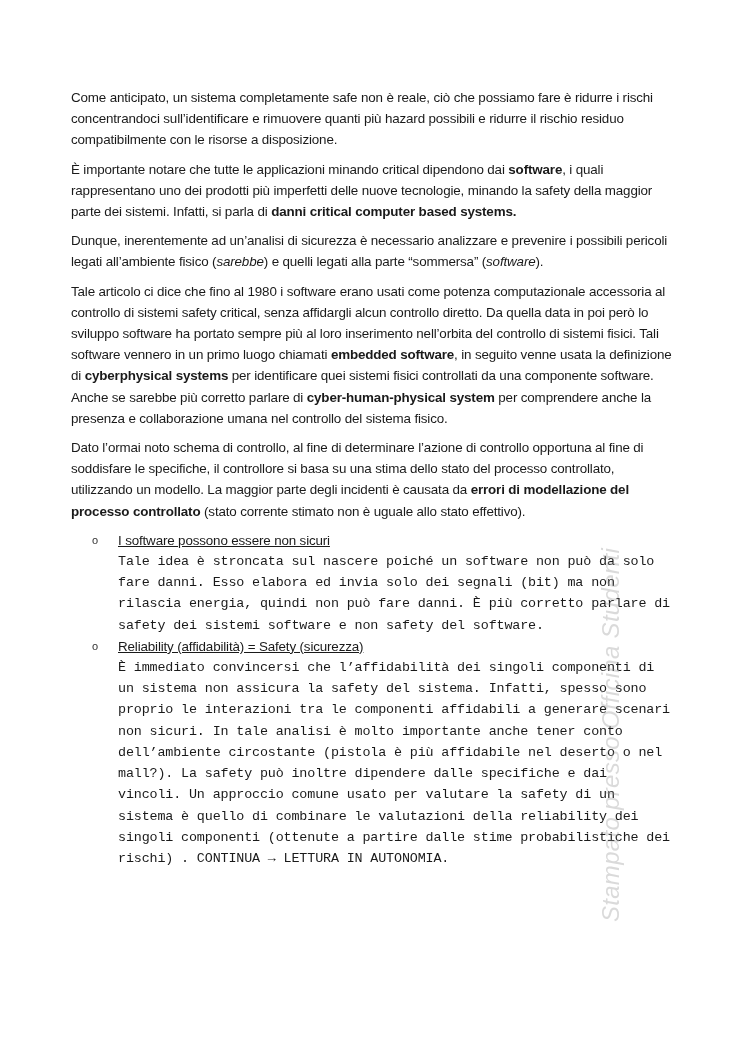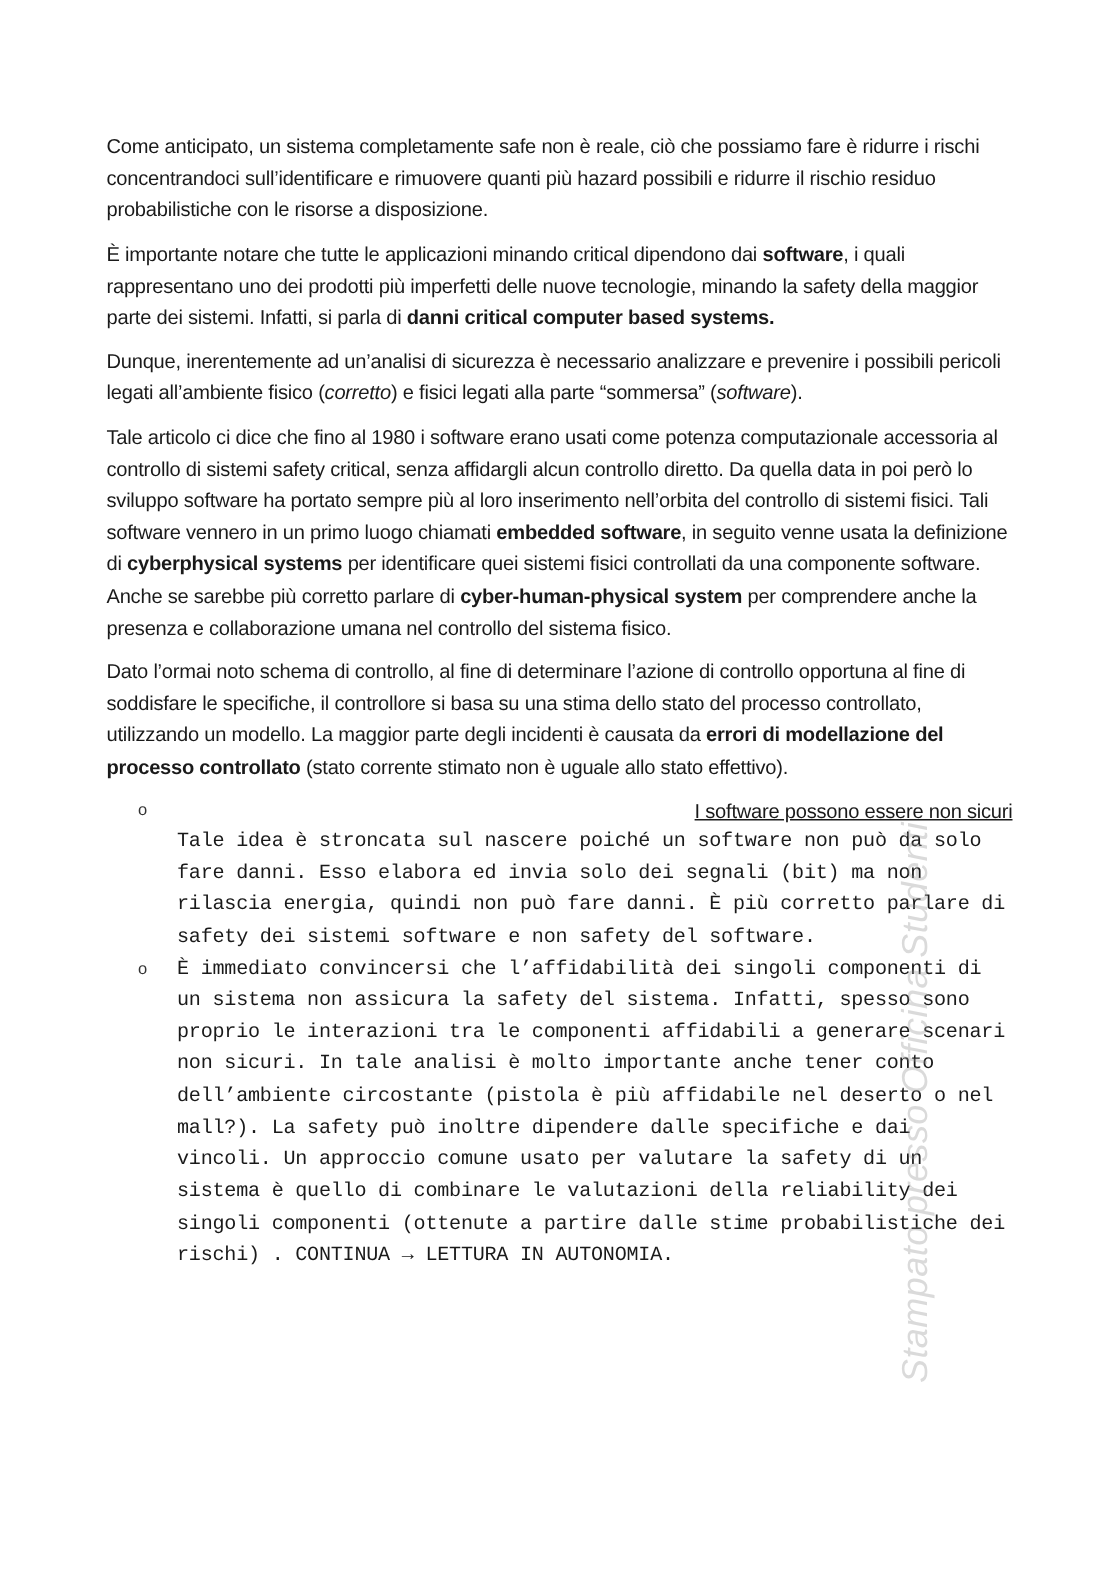--- a/index.html
+++ b/index.html
@@ -22,21 +22,21 @@
     padding-left: 48px;
     font-size: 13.4px;
     line-height: 21.2px;
     letter-spacing: -0.15px;
     margin-left: -1px;
   }
   .bullet {
     position: absolute; left: 22px; top: 0;
     font-size: 11px; color: #333;
   }
-  .item-title { text-decoration: underline; display: block; text-align: right; }
+  .item-title { text-decoration: underline; display: block; }
   .item-body { display: block; font-family: Liberation Mono, monospace; }
   .watermark {
     position: absolute; left: 596px; top: 530px;
     width: 30px; height: 410px;
     display: flex; align-items: center; justify-content: center;
     pointer-events: none;
   }
   .watermark span {
     display: inline-block;
     transform: rotate(-90deg);
@@ -45,40 +45,41 @@
     font-size: 24px;
     color: rgba(150,150,150,0.35);
     letter-spacing: 0.3px;
   }
 </style>
 </head>
 <body>
 
 <div class="page">
 
-  <p>Come anticipato, un sistema completamente safe non è reale, ciò che possiamo fare è ridurre i rischi concentrandoci sull’identificare e rimuovere quanti più hazard possibili e ridurre il rischio residuo probabilistiche con le risorse a disposizione.</p>
+  <p>Come anticipato, un sistema completamente safe non è reale, ciò che possiamo fare è ridurre i rischi concentrandoci sull’identificare e rimuovere quanti più hazard possibili e ridurre il rischio residuo compatibilmente con le risorse a disposizione.</p>
 
   <p><span>È importante notare che tutte le applicazioni minando critical dipendono dai </span><b>software</b><span>, i quali rappresentano uno dei prodotti più imperfetti delle nuove tecnologie, minando la safety della maggior parte dei sistemi. Infatti, si parla di </span><b>danni critical computer based systems.</b></p>
 
-  <p><span>Dunque, inerentemente ad un’analisi di sicurezza è necessario analizzare e prevenire i possibili pericoli legati all’ambiente fisico (</span><i>corretto</i><span>) e fisici legati alla parte “sommersa” (</span><i>software</i><span>).</span></p>
+  <p><span>Dunque, inerentemente ad un’analisi di sicurezza è necessario analizzare e prevenire i possibili pericoli legati all’ambiente fisico (</span><i>sarebbe</i><span>) e quelli legati alla parte “sommersa” (</span><i>software</i><span>).</span></p>
 
 
   <p><span>Tale articolo ci dice che fino al 1980 i software erano usati come potenza computazionale accessoria al controllo di sistemi safety critical, senza affidargli alcun controllo diretto. Da quella data in poi però lo sviluppo software ha portato sempre più al loro inserimento nell’orbita del controllo di sistemi fisici. Tali software vennero in un primo luogo chiamati </span><b>embedded software</b><span>, in seguito venne usata la definizione di </span><b>cyberphysical systems</b><span> per identificare quei sistemi fisici controllati da una componente software. Anche se sarebbe più corretto parlare di </span><b>cyber-human-physical system</b><span> per comprendere anche la presenza e collaborazione umana nel controllo del sistema fisico.</span></p>
 
   <p><span>Dato l’ormai noto schema di controllo, al fine di determinare l’azione di controllo opportuna al fine di soddisfare le specifiche, il controllore si basa su una stima dello stato del processo controllato, utilizzando un modello. La maggior parte degli incidenti è causata da </span><b>errori di modellazione del processo controllato</b><span> (stato corrente stimato non è uguale allo stato effettivo).</span></p>
 
 
   <ul class="list">
     <li>
       <span class="bullet">o</span>
       <span class="item-title">I software possono essere non sicuri</span>
       <span class="item-body">Tale idea è stroncata sul nascere poiché un software non può da solo fare danni. Esso elabora ed invia solo dei segnali (bit) ma non rilascia energia, quindi non può fare danni. È più corretto parlare di safety dei sistemi software e non safety del software.</span>
     </li>
     <li>
       <span class="bullet">o</span>
+      <span class="item-title">Reliability (affidabilità) = Safety (sicurezza)</span>
       <span class="item-body">È immediato convincersi che l’affidabilità dei singoli componenti di un sistema non assicura la safety del sistema. Infatti, spesso sono proprio le interazioni tra le componenti affidabili a generare scenari non sicuri. In tale analisi è molto importante anche tener conto dell’ambiente circostante (pistola è più affidabile nel deserto o nel mall?). La safety può inoltre dipendere dalle specifiche e dai vincoli. Un approccio comune usato per valutare la safety di un sistema è quello di combinare le valutazioni della reliability dei singoli componenti (ottenute a partire dalle stime probabilistiche dei rischi) .  CONTINUA → LETTURA IN AUTONOMIA.</span>
     </li>
   </ul>
 </div>
 
 <div class="watermark">
   <span>Stampato presso Officina Studenti</span>
 </div>
 
 </body></html>

